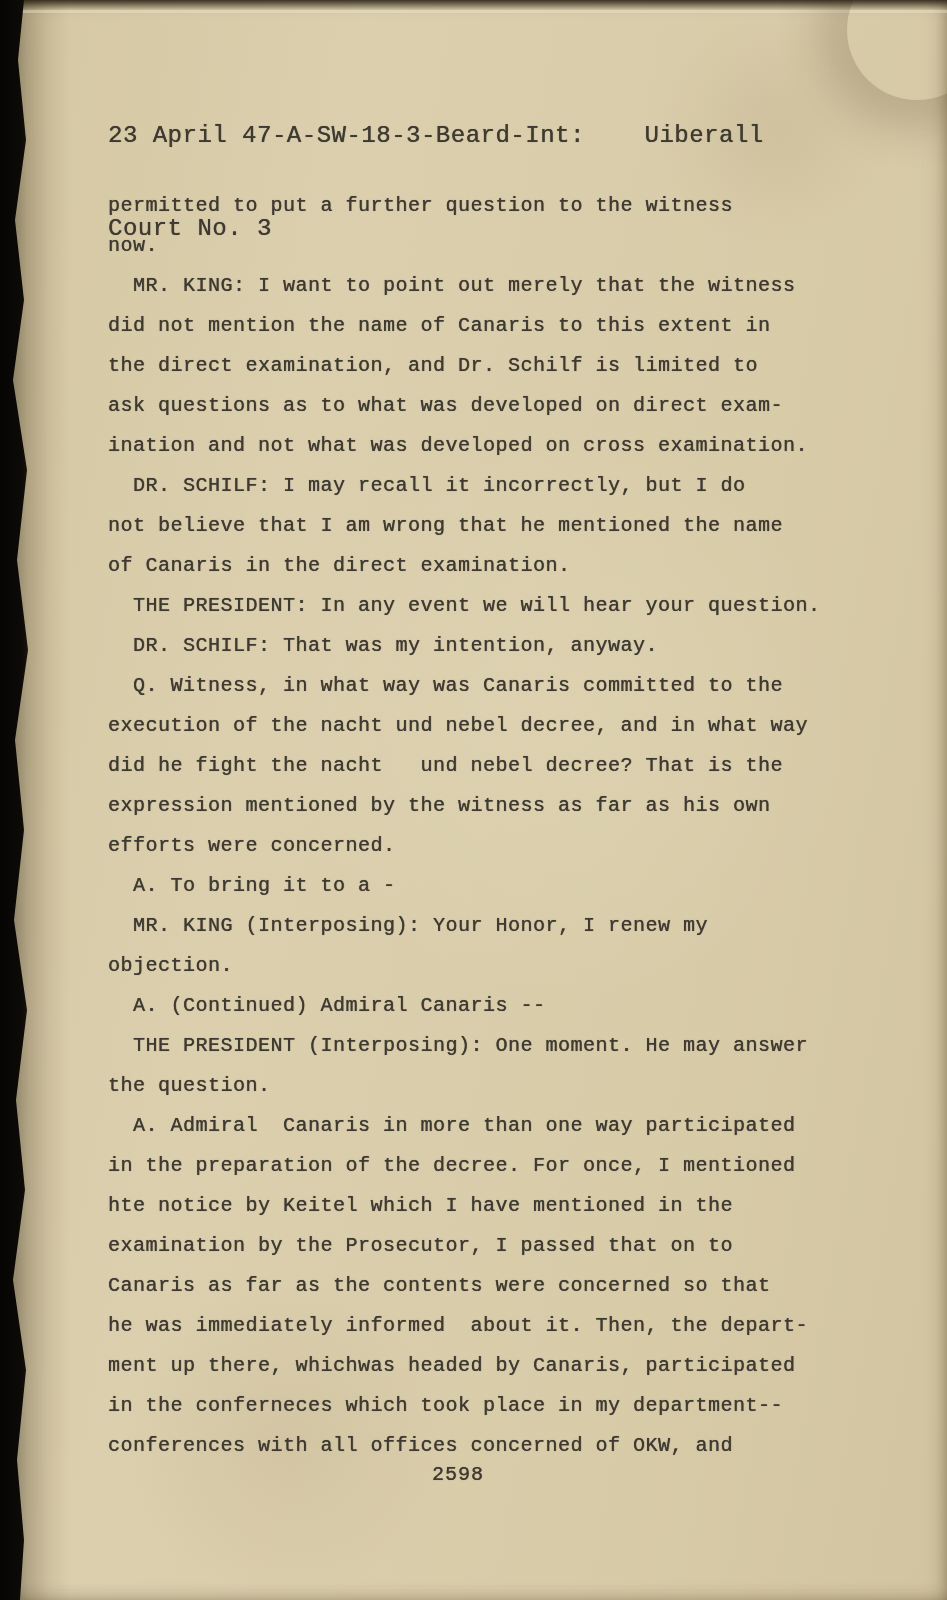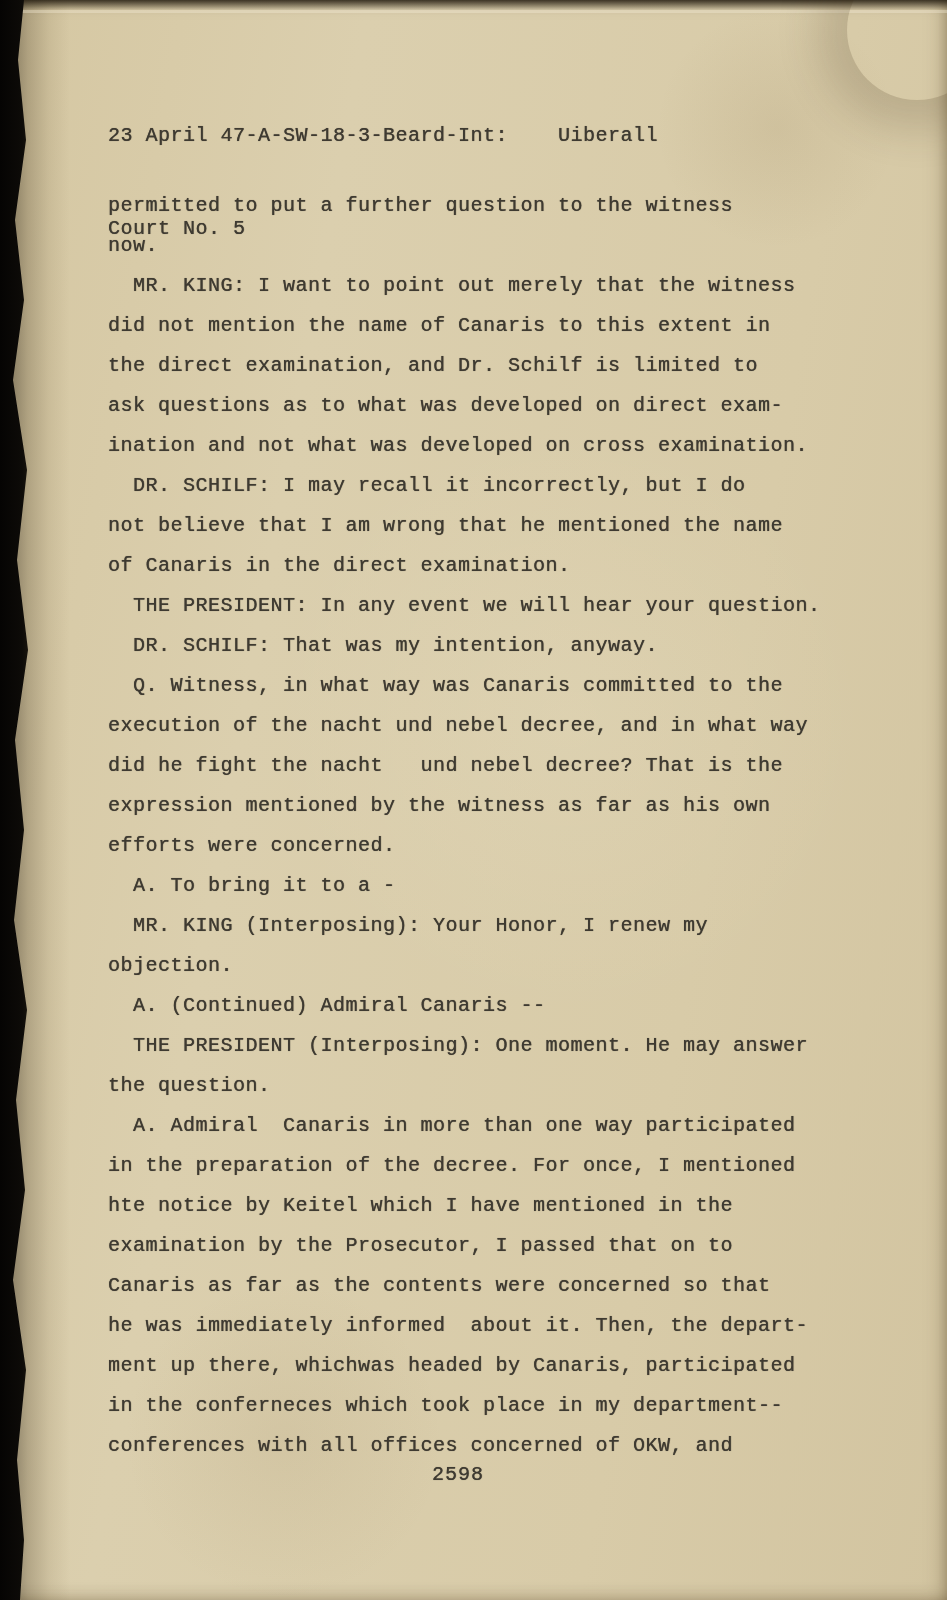--- a/index.html
+++ b/index.html
@@ -67,21 +67,21 @@
     box-shadow: 0 0 40px 30px rgba(60,45,20,0.18);
     z-index: 2;
   }
   .ink {
     color: #3e3a31;
     text-shadow: 0 0 0.7px rgba(62,58,49,0.85), 0.4px 0.4px 0.4px rgba(62,58,49,0.35);
   }
   .header-block {
     position: absolute;
     left: 108px; top: 58px;
-    font-size: 20px;
+    font-size: 24px;
     letter-spacing: 0.5px;
     line-height: 31px;
     white-space: pre;
     z-index: 5;
   }
   .body-text {
     position: absolute;
     left: 108px; top: 186px;
     width: 790px;
     font-size: 20px;
@@ -109,20 +109,20 @@
 <div class="page">
 
   <div class="binding-shadow"></div>
   <div class="binding-fade"></div>
   <div class="edge-top"></div>
   <div class="edge-top-highlight"></div>
   <div class="corner-shade-tr"></div>
 
   <div class="header-block ink">
     <div>23 April 47-A-SW-18-3-Beard-Int:    Uiberall</div>
-    <div>Court No. 5</div>
+    <div>Court No. 3</div>
   </div>
 
   <div class="body-text ink"><div class="line">permitted to put a further question to the witness</div><div class="line">now.</div><div class="line">  MR. KING: I want to point out merely that the witness</div><div class="line">did not mention the name of Canaris to this extent in</div><div class="line">the direct examination, and Dr. Schilf is limited to</div><div class="line">ask questions as to what was developed on direct exam-</div><div class="line">ination and not what was developed on cross examination.</div><div class="line">  DR. SCHILF: I may recall it incorrectly, but I do</div><div class="line">not believe that I am wrong that he mentioned the name</div><div class="line">of Canaris in the direct examination.</div><div class="line">  THE PRESIDENT: In any event we will hear your question.</div><div class="line">  DR. SCHILF: That was my intention, anyway.</div><div class="line">  Q. Witness, in what way was Canaris committed to the</div><div class="line">execution of the nacht und nebel decree, and in what way</div><div class="line">did he fight the nacht   und nebel decree? That is the</div><div class="line">expression mentioned by the witness as far as his own</div><div class="line">efforts were concerned.</div><div class="line">  A. To bring it to a -</div><div class="line">  MR. KING (Interposing): Your Honor, I renew my</div><div class="line">objection.</div><div class="line">  A. (Continued) Admiral Canaris --</div><div class="line">  THE PRESIDENT (Interposing): One moment. He may answer</div><div class="line">the question.</div><div class="line">  A. Admiral  Canaris in more than one way participated</div><div class="line">in the preparation of the decree. For once, I mentioned</div><div class="line">hte notice by Keitel which I have mentioned in the</div><div class="line">examination by the Prosecutor, I passed that on to</div><div class="line">Canaris as far as the contents were concerned so that</div><div class="line">he was immediately informed  about it. Then, the depart-</div><div class="line">ment up there, whichwas headed by Canaris, participated</div><div class="line">in the conferneces which took place in my department--</div><div class="line">conferences with all offices concerned of OKW, and</div></div>
 
   <div class="page-number ink">2598</div>
 
 </div>
 
 </body></html>

